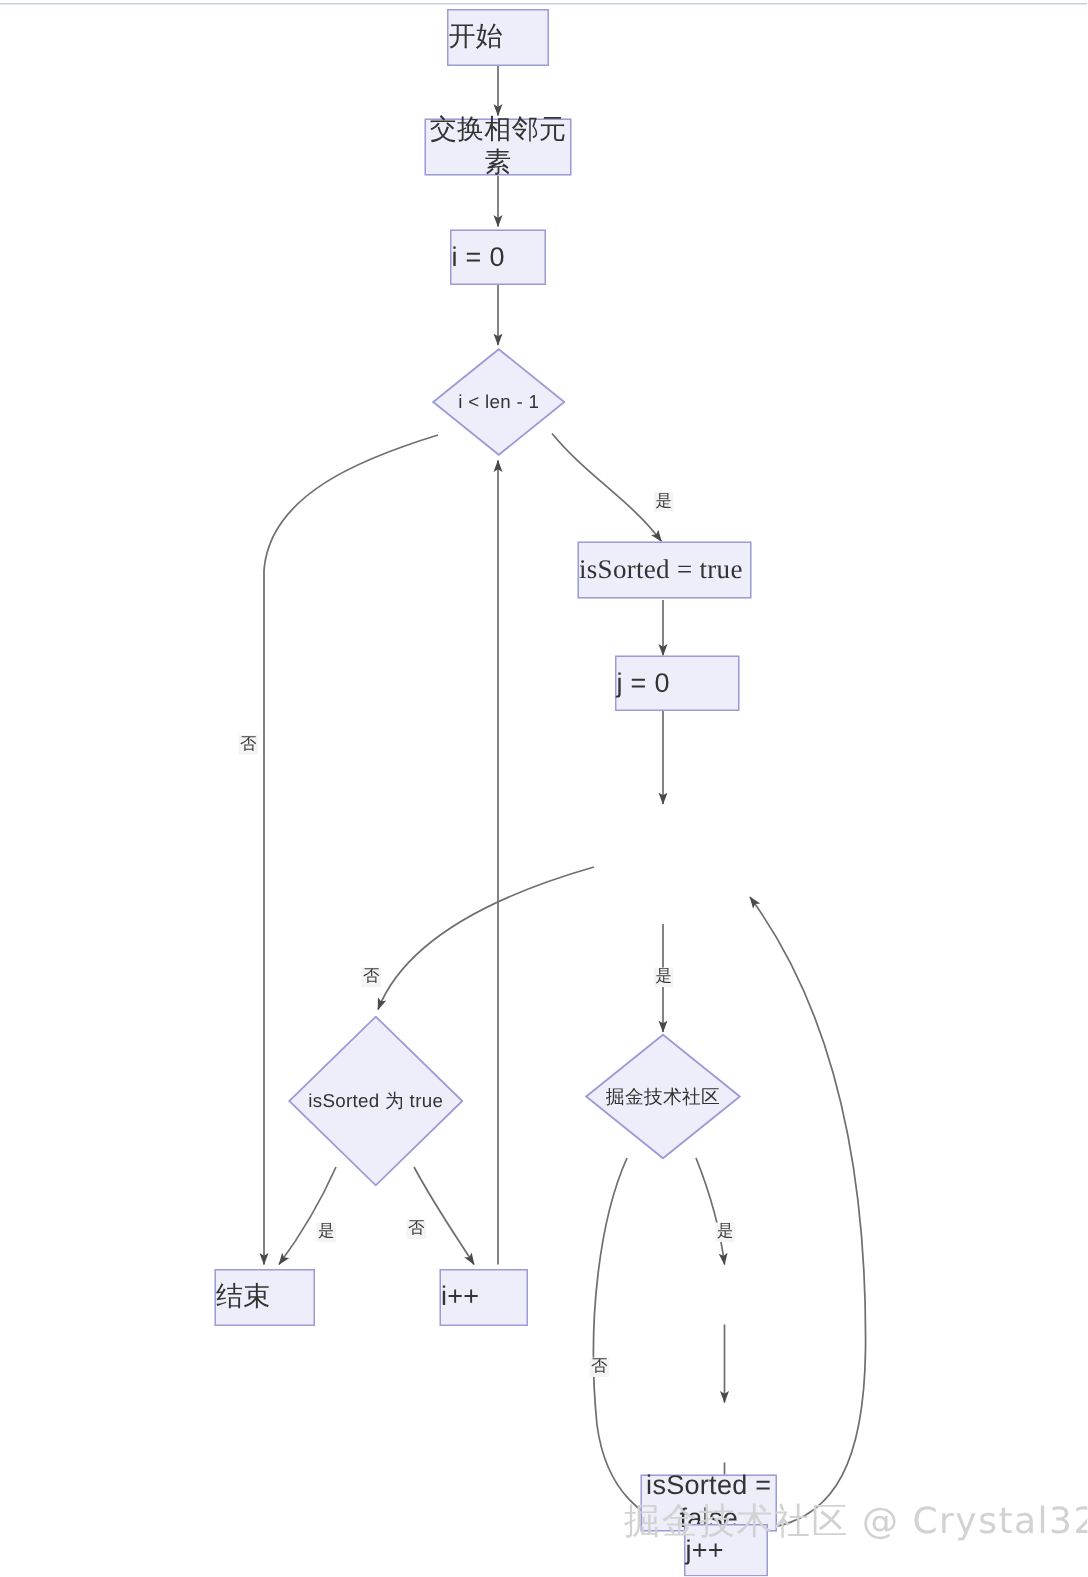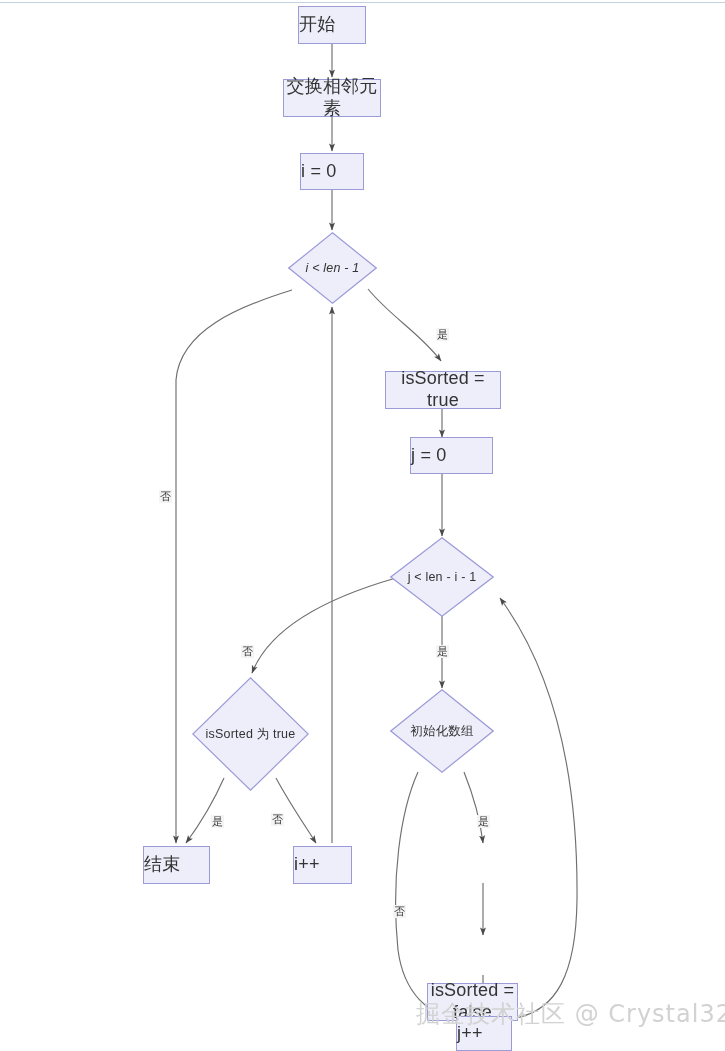--- a/index.html
+++ b/index.html
@@ -149,54 +149,48 @@
   </div>
 
   <div class="node box" style="left:283px; top:79px; width:98px; height:38px;">
     <span>交换相邻元素</span>
   </div>
 
   <div class="node box" style="left:300px; top:153px; width:64px; height:37px;">
     <span>i = 0</span>
   </div>
 
-  <div class="diamond-wrap" style="left:288px; top:232px; width:89px; height:72px;font-style:italic;">
+  <div class="diamond-wrap" style="left:288px; top:232px; width:89px; height:72px;">
     <svg class="diamond-shape" viewBox="0 0 89 72" preserveAspectRatio="none">
       <polygon points="44.5,0.8 88.2,36 44.5,71.2 0.8,36" fill="#eeeefb" stroke="#9b9bd8" stroke-width="1.2"></polygon>
     </svg>
     <div class="diamond-label">i &lt; len - 1</div>
   </div>
 
-  <div class="node box" style="left:385px; top:371px; width:116px; height:38px;">
+  <div class="node box" style="left:385px; top:361px; width:116px; height:38px;font-family:Liberation Serif, serif;">
     <span>isSorted = true</span>
   </div>
 
   <div class="node box" style="left:410px; top:437px; width:83px; height:37px;">
     <span>j = 0</span>
   </div>
 
-  <div class="diamond-wrap" style="left:390px; top:537px; width:104px; height:80px;">
-    <svg class="diamond-shape" viewBox="0 0 104 80" preserveAspectRatio="none">
-      <polygon points="52,0.8 103.2,40 52,79.2 0.8,40" fill="#eeeefb" stroke="#9b9bd8" stroke-width="1.2"></polygon>
-    </svg>
-    <div class="diamond-label">j &lt; len - i - 1</div>
-  </div>
 
   <div class="diamond-wrap" style="left:192px; top:677px; width:117px; height:114px;">
     <svg class="diamond-shape" viewBox="0 0 117 114" preserveAspectRatio="none">
       <polygon points="58.5,0.8 116.2,57 58.5,113.2 0.8,57" fill="#eeeefb" stroke="#9b9bd8" stroke-width="1.2"></polygon>
     </svg>
     <div class="diamond-label">isSorted 为 true</div>
   </div>
 
   <div class="diamond-wrap" style="left:390px; top:689px; width:104px; height:84px;">
     <svg class="diamond-shape" viewBox="0 0 104 84" preserveAspectRatio="none">
       <polygon points="52,0.8 103.2,42 52,83.2 0.8,42" fill="#eeeefb" stroke="#9b9bd8" stroke-width="1.2"></polygon>
     </svg>
-    <div class="diamond-label">初始化数组</div>
+    <div class="diamond-label">掘金技术社区</div>
   </div>
 
   <div class="node box" style="left:143px; top:846px; width:67px; height:38px;">
     <span>结束</span>
   </div>
 
   <div class="node box" style="left:293px; top:846px; width:59px; height:38px;">
     <span>i++</span>
   </div>
 

